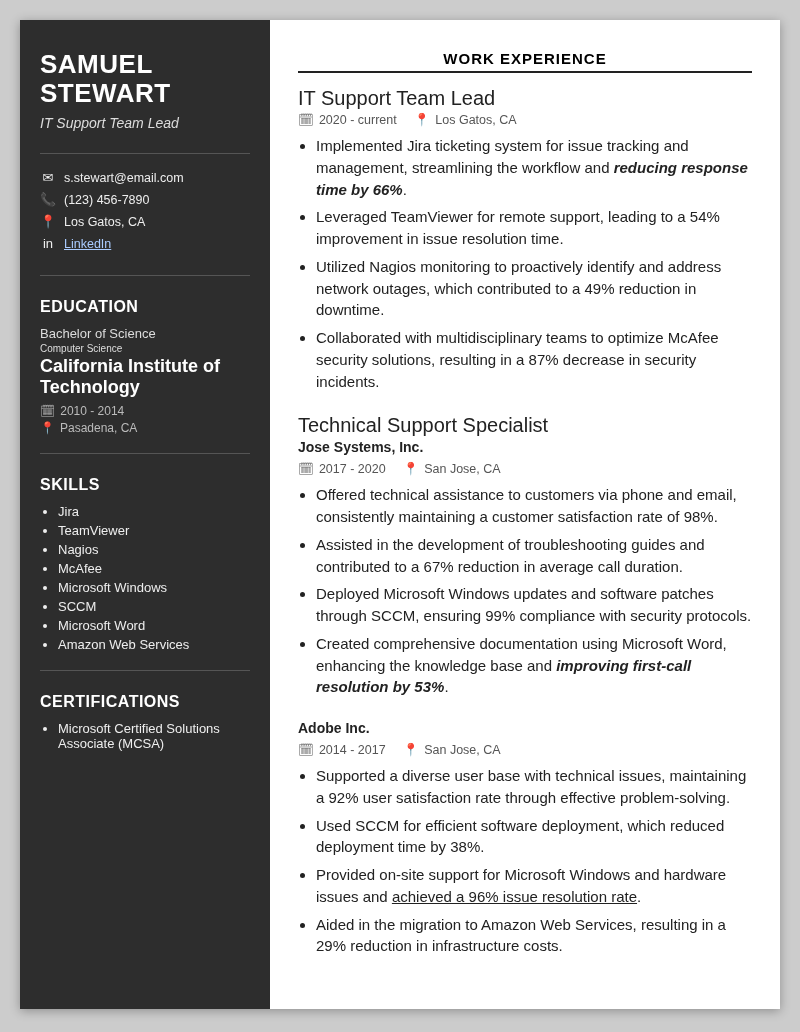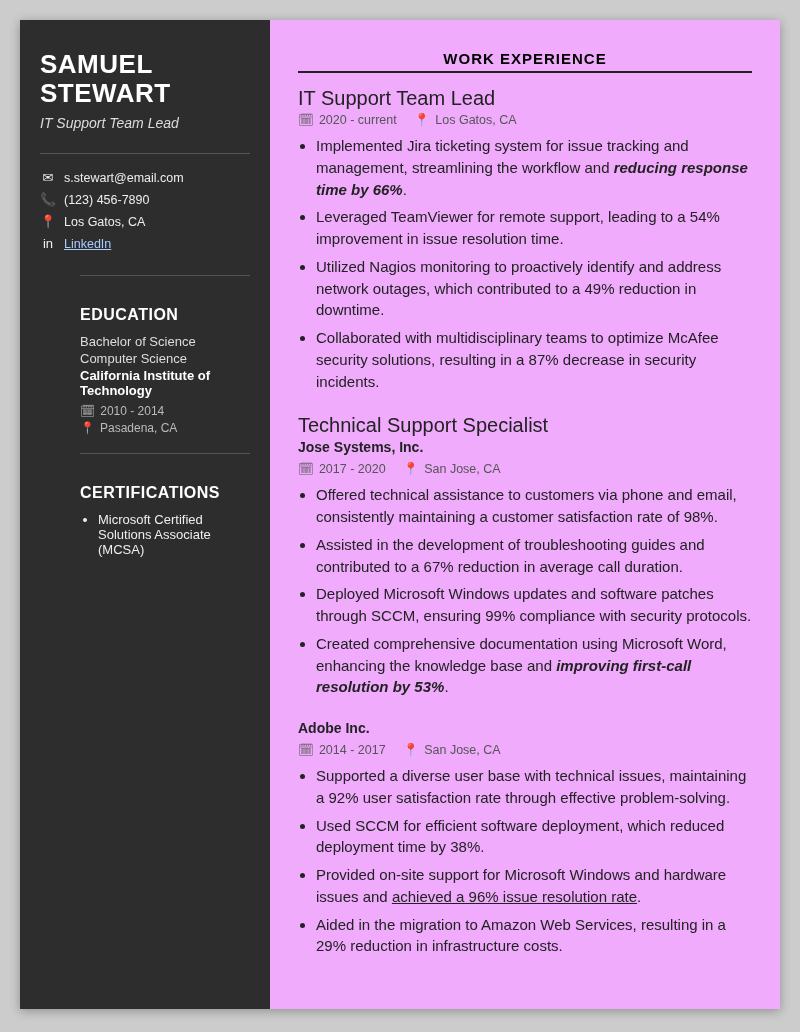--- a/index.html
+++ b/index.html
@@ -7,21 +7,21 @@
       font-family: Arial, sans-serif;
       background: #ccc;
       display: flex;
       justify-content: center;
       align-items: flex-start;
       min-height: 100vh;
       padding: 20px;
     }
     .resume {
       width: 760px;
-      background: #f0abfc;
+      background: #ffffff;
       display: flex;
       min-height: 980px;
       box-shadow: 0 2px 10px rgba(0,0,0,0.3);
     }
     
     .sidebar {
       width: 250px;
       min-width: 250px;
       background: #2d2d2d;
       color: #fff;
@@ -66,36 +66,35 @@
       font-size: 16px;
       font-weight: 900;
       letter-spacing: 0.5px;
       color: #fff;
       margin-bottom: 10px;
       margin-top: 6px;
       text-transform: uppercase;
     }
     .sidebar-section {
       border-top: 1px solid #555;
-      padding-top: 24px;
+      padding-top: 16px;
       margin-bottom: 18px;
-      margin-left: 40px;
     }
     .edu-degree {
       font-size: 13px;
       color: #ddd;
       margin-bottom: 2px;
     }
     .edu-major {
-      font-size: 13px;
+      font-size: 10px;
       color: #ddd;
       margin-bottom: 2px;
     }
     .edu-school {
-      font-size: 13px;
+      font-size: 18px;
       font-weight: 700;
       color: #fff;
       margin-bottom: 6px;
     }
     .edu-meta {
       font-size: 12px;
       color: #bbb;
       display: flex;
       align-items: center;
       gap: 5px;
@@ -217,20 +216,33 @@
       <div class="edu-meta">
         <span>🗓</span>
         <span>2010 - 2014</span>
       </div>
       <div class="edu-meta">
         <span>📍</span>
         <span>Pasadena, CA</span>
       </div>
     </div>
 
+    <div class="sidebar-section">
+      <div class="sidebar-section-title">SKILLS</div>
+      <ul class="skills-list">
+        <li>Jira</li>
+        <li>TeamViewer</li>
+        <li>Nagios</li>
+        <li>McAfee</li>
+        <li>Microsoft Windows</li>
+        <li>SCCM</li>
+        <li>Microsoft Word</li>
+        <li>Amazon Web Services</li>
+      </ul>
+    </div>
 
     <div class="sidebar-section">
       <div class="sidebar-section-title">CERTIFICATIONS</div>
       <ul class="cert-list">
         <li>Microsoft Certified Solutions Associate (MCSA)</li>
       </ul>
     </div>
   </div>
 
   <div class="main">

